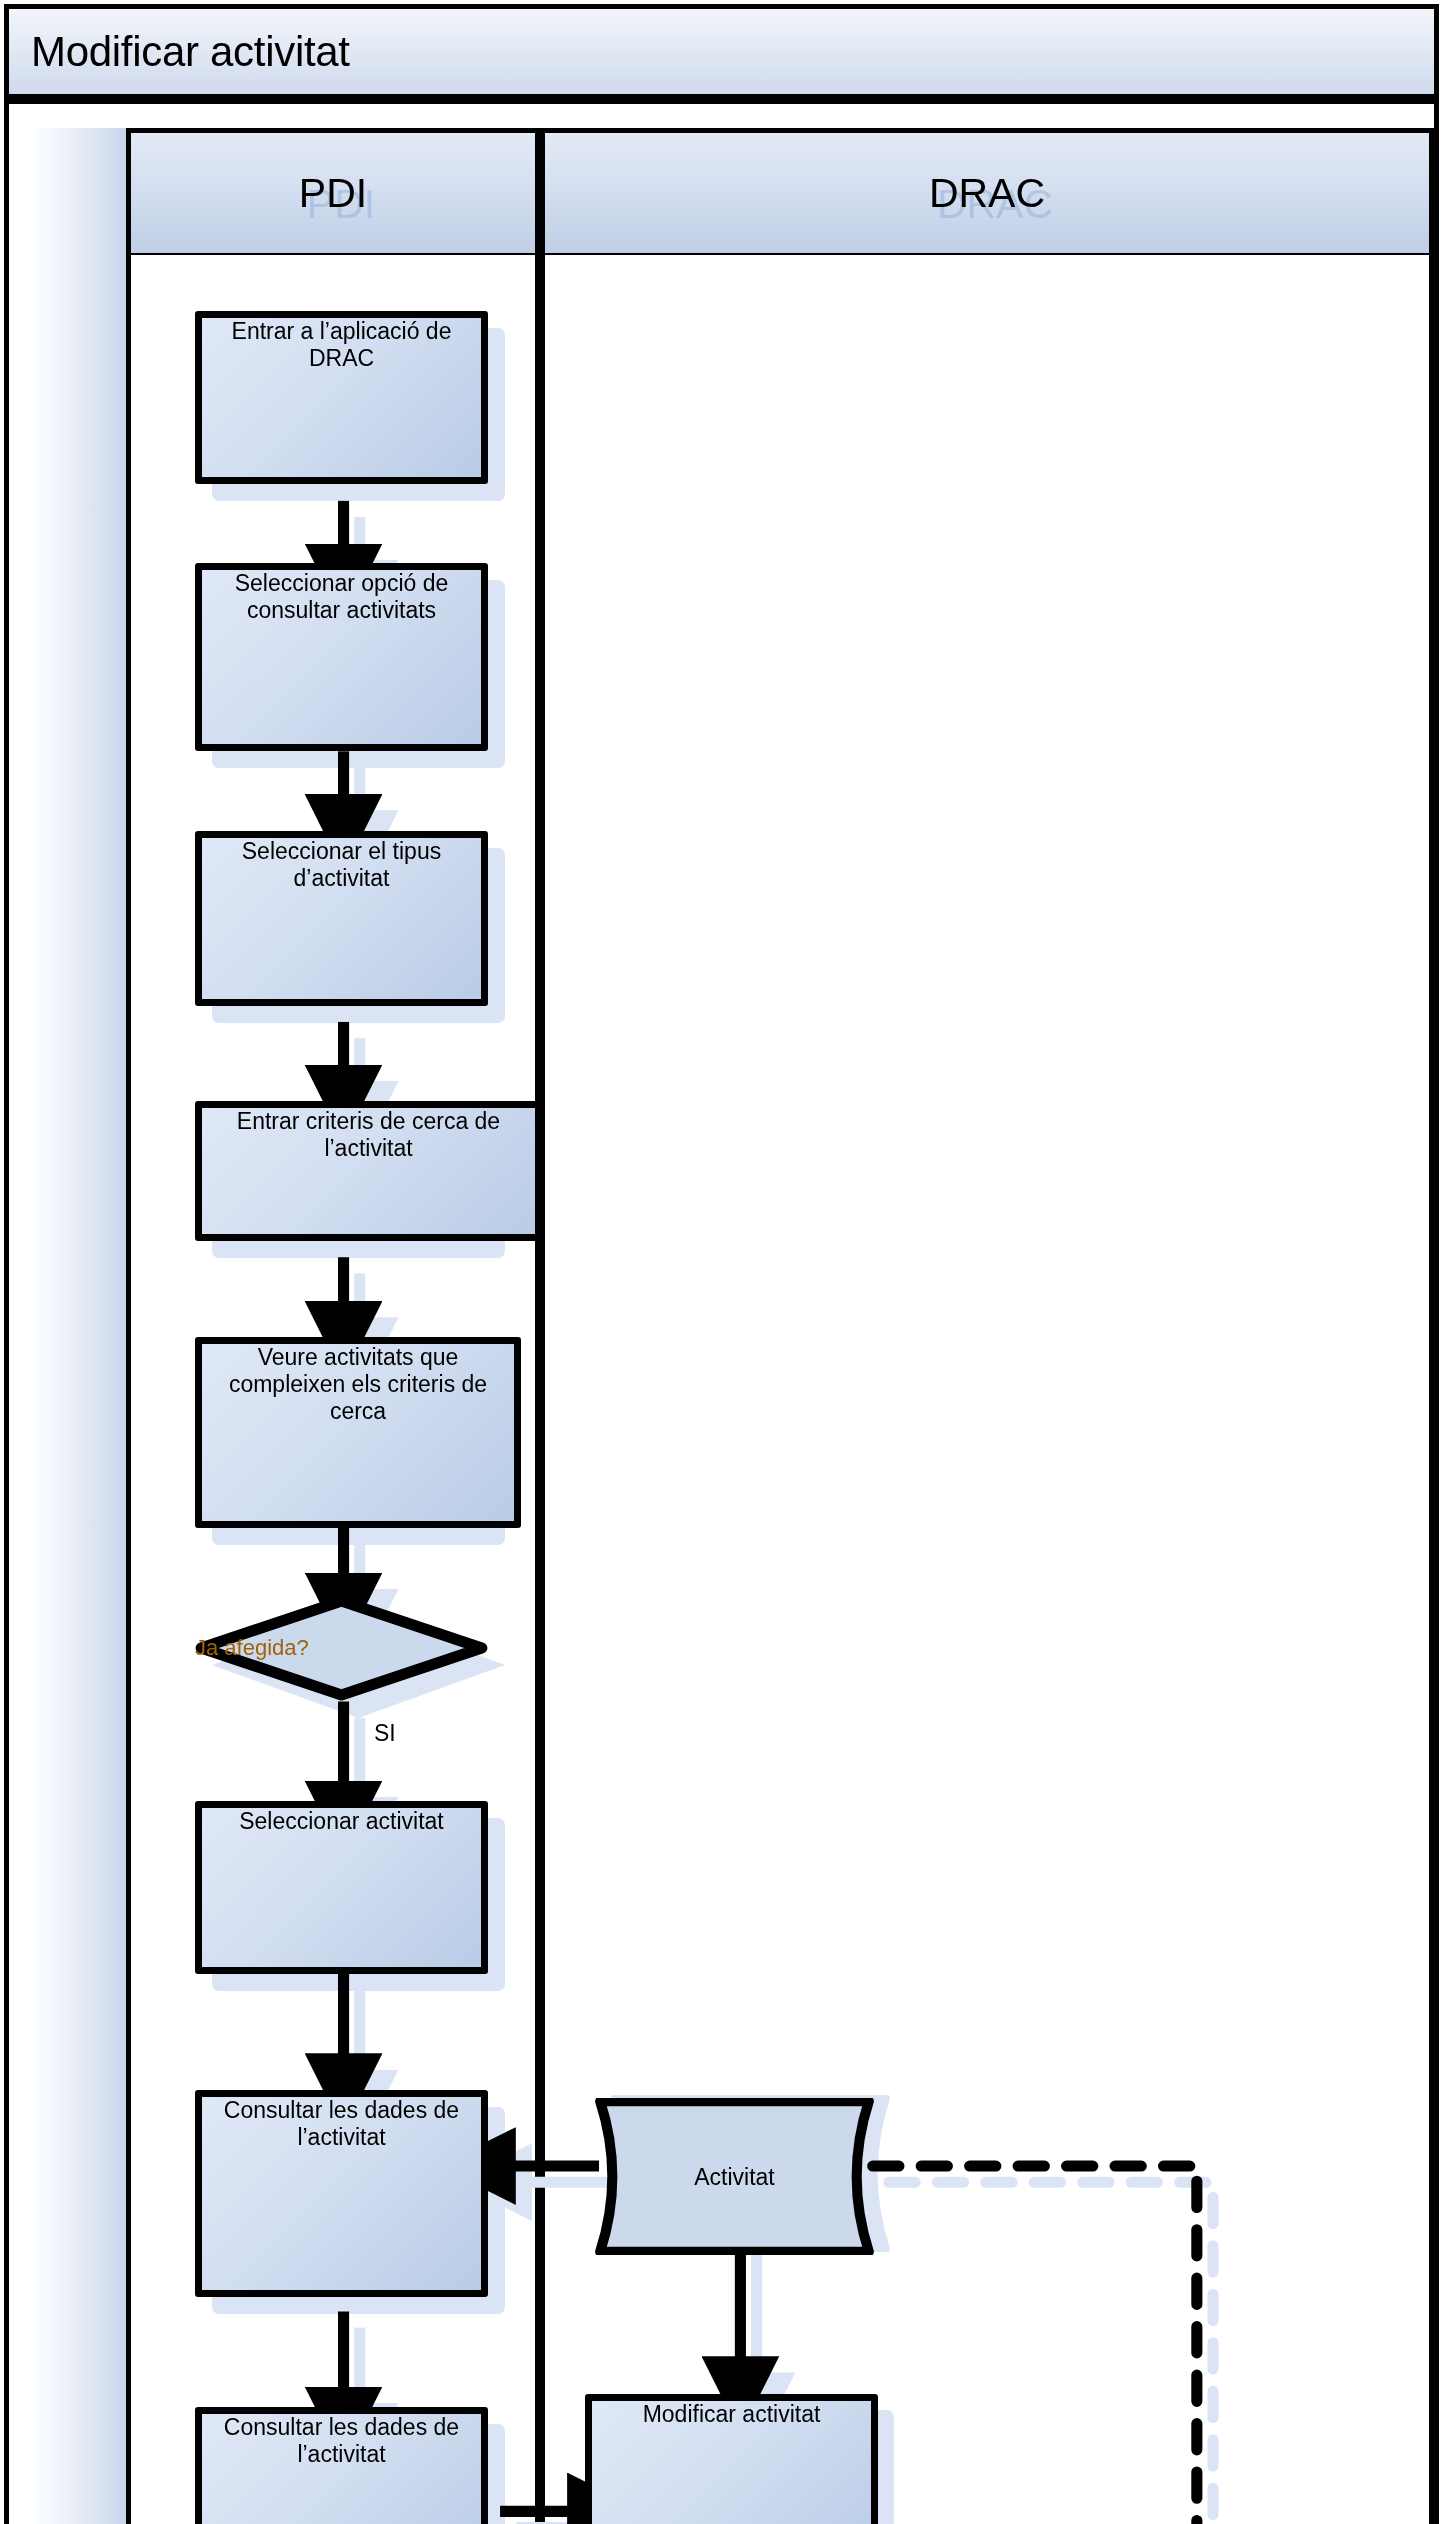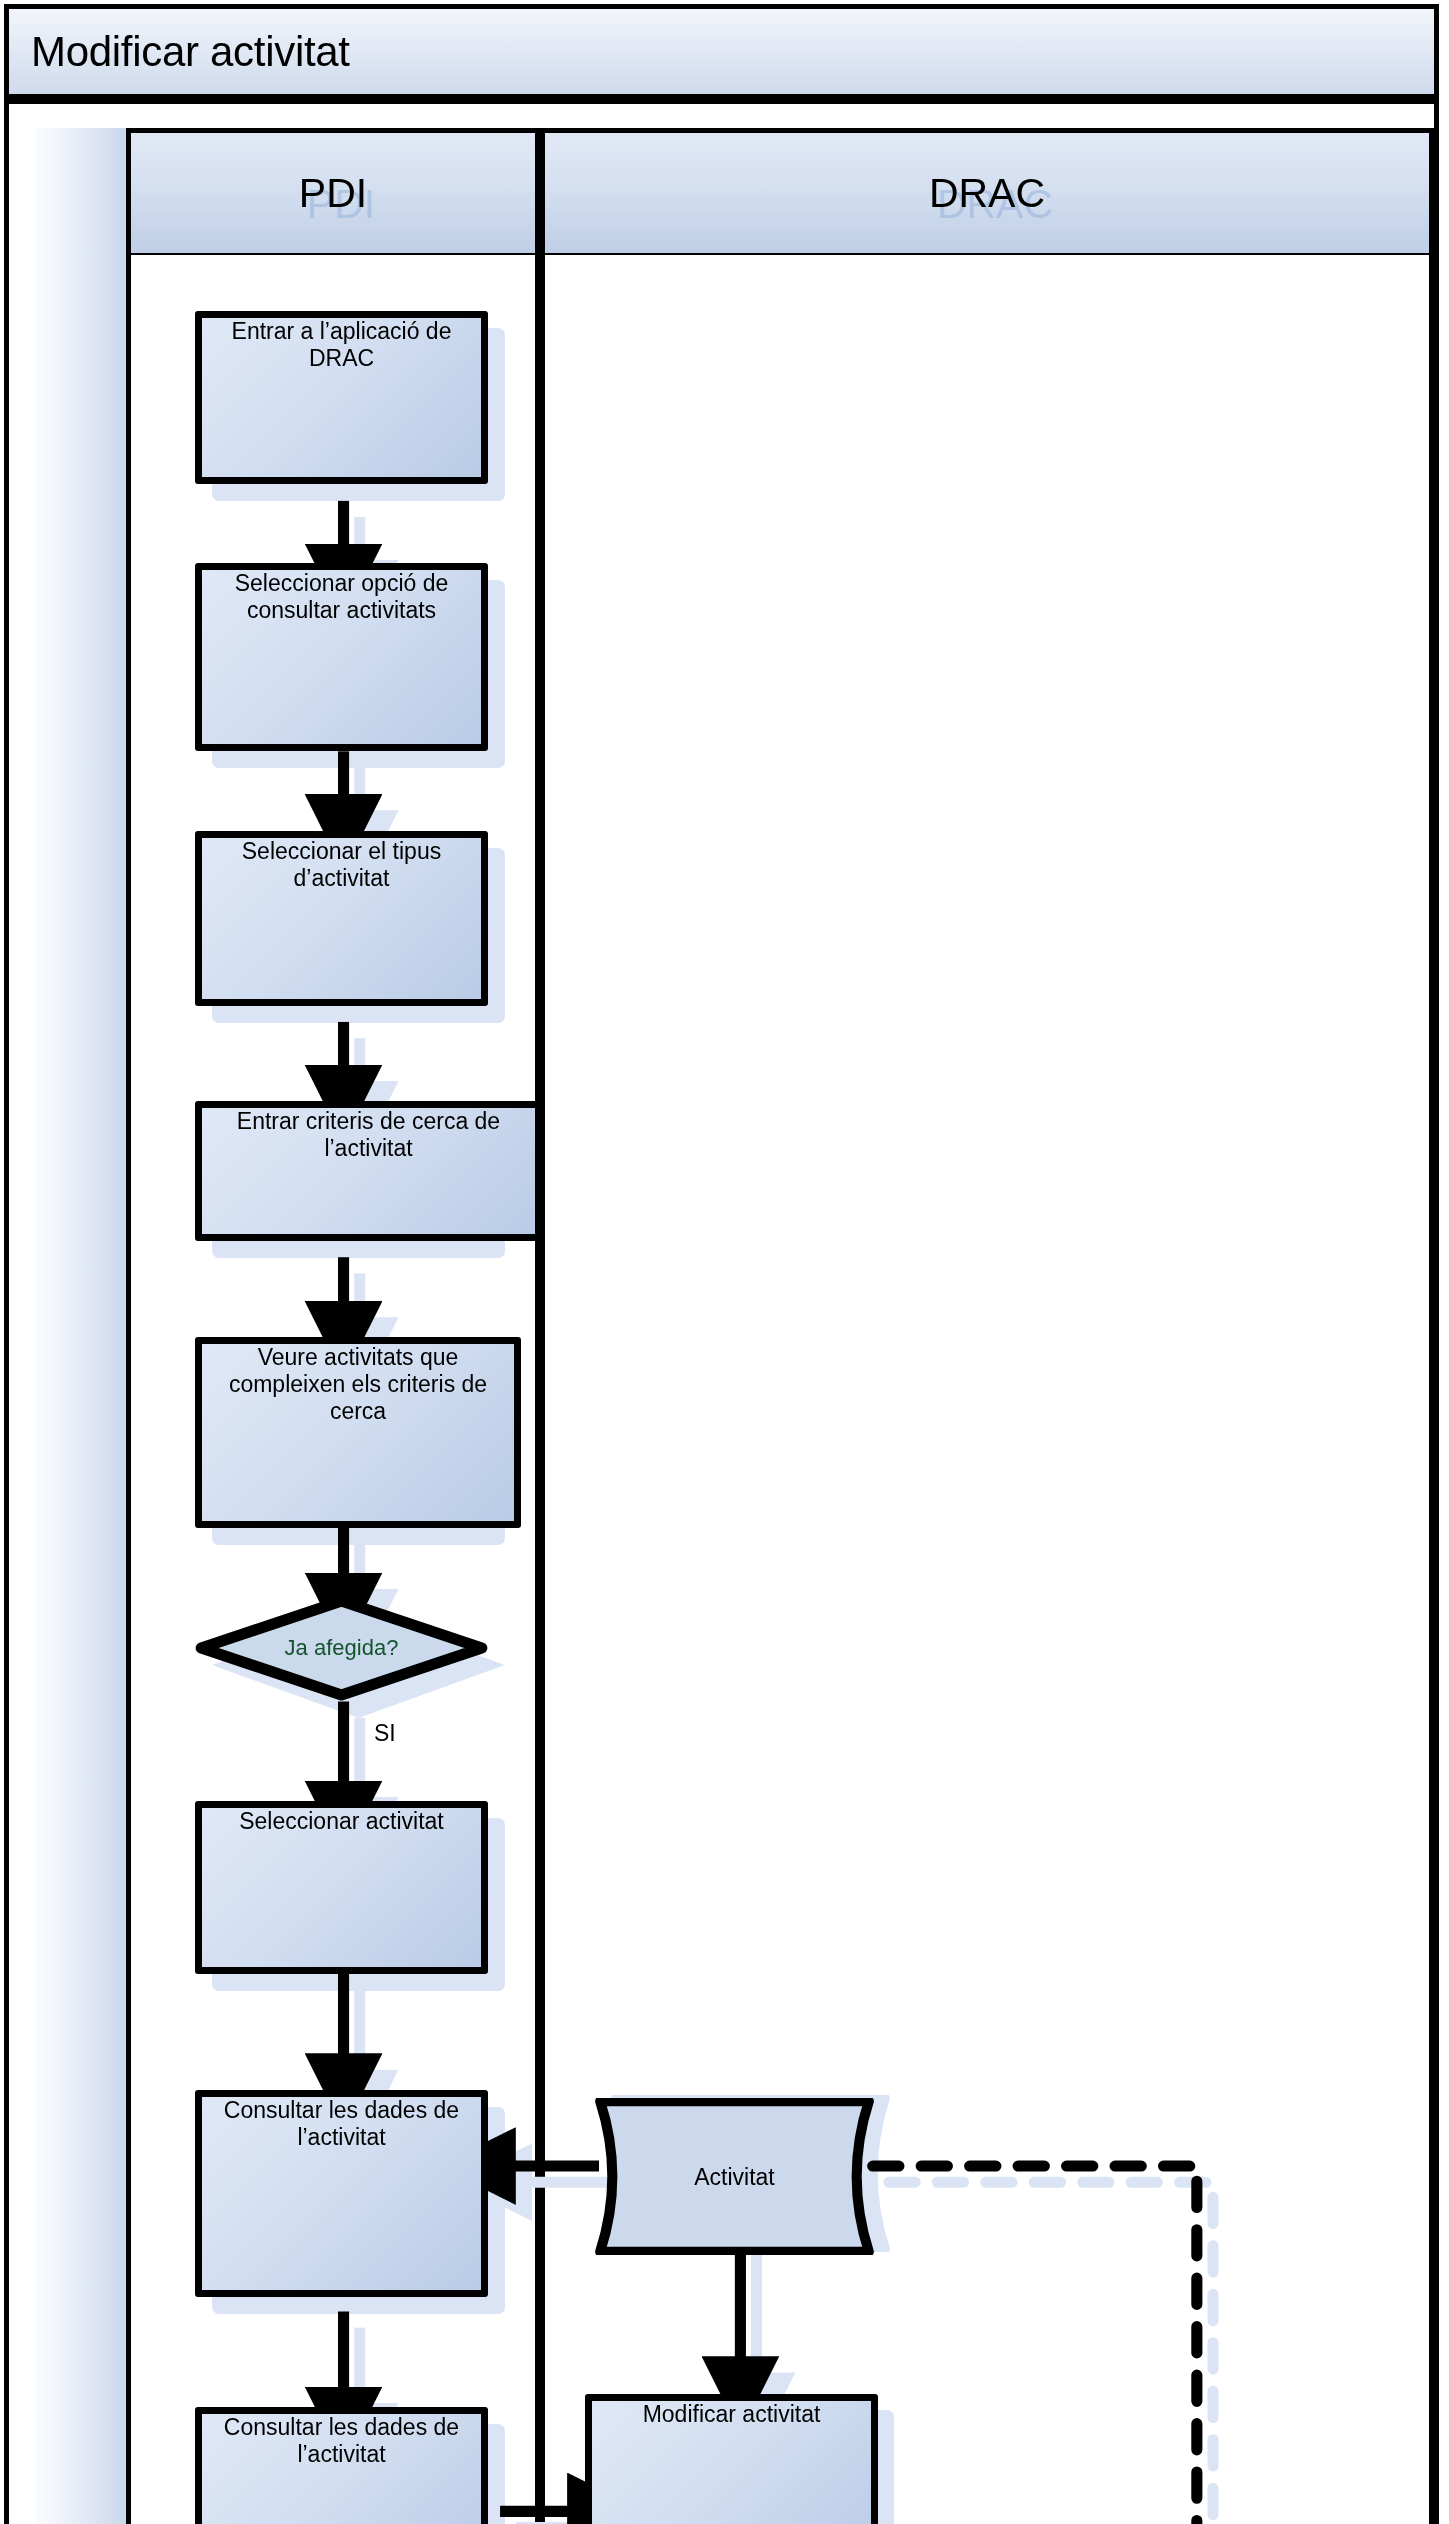--- a/index.html
+++ b/index.html
@@ -108,22 +108,22 @@
     position:absolute;
     background:#dbe4f4;
     z-index:1;
   }
   .diamond-wrap{position:absolute;z-index:5;}
   .diamond-wrap svg{display:block;overflow:visible;}
   .dtext{
     position:absolute;
     left:0; right:0; top:50%;
     transform:translateY(-50%);
-    text-align:center;
-    color:#14532d;
+    text-align:left;
+    color:#a16207;
     z-index:6;
     pointer-events:none;
   }
   .store-wrap{position:absolute;z-index:5;}
   .store-wrap svg{display:block;}
   .stext{
     position:absolute;
     left:0; right:0; top:50%;
     transform:translateY(-50%);
     text-align:center;

